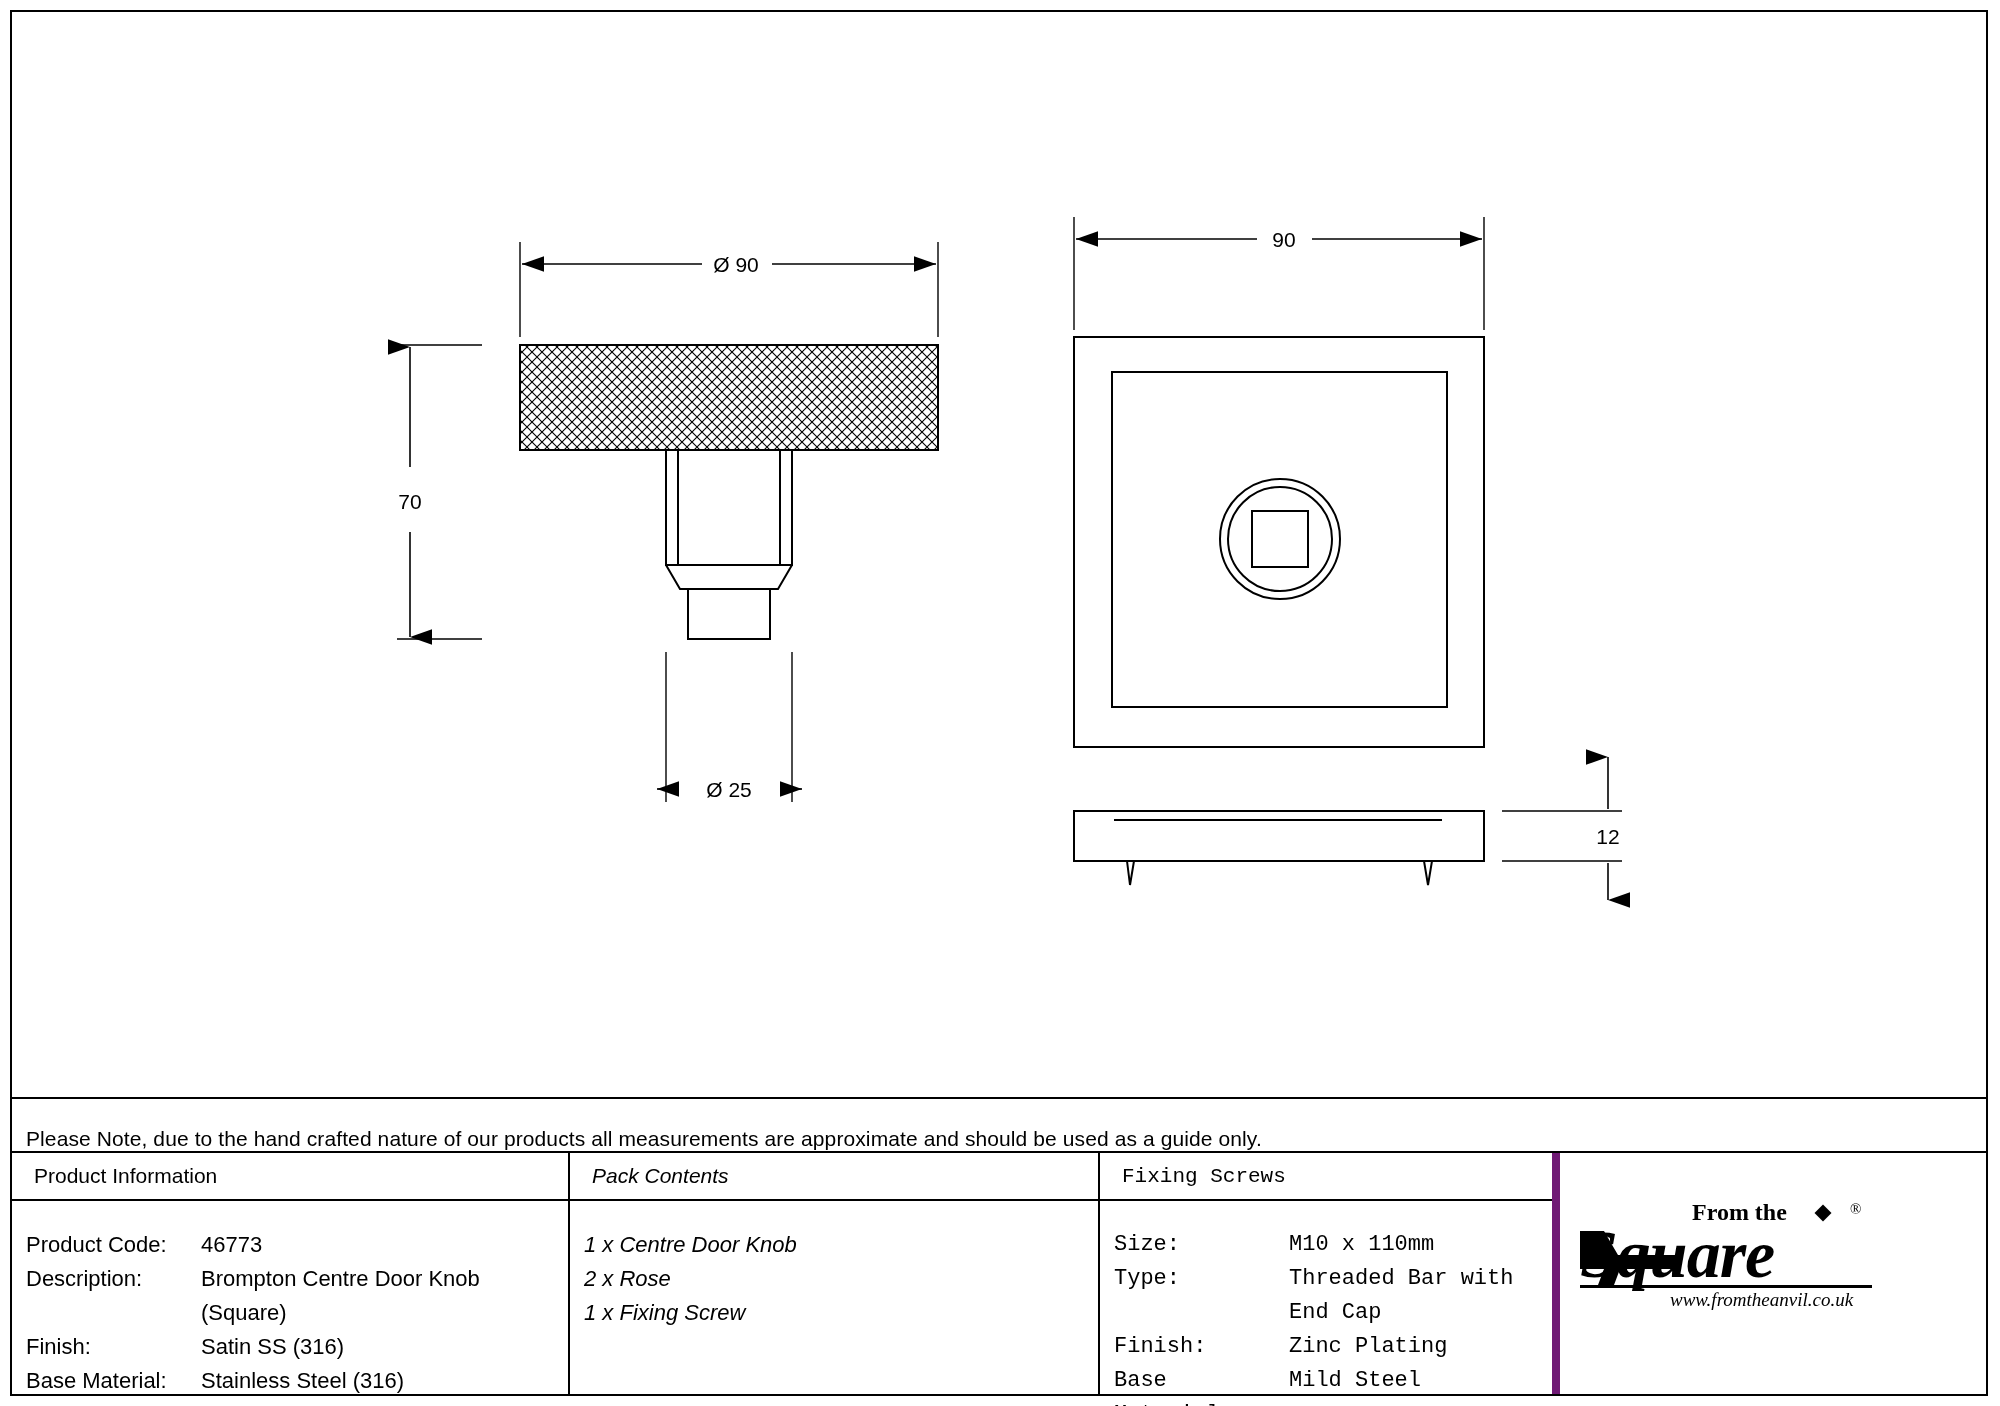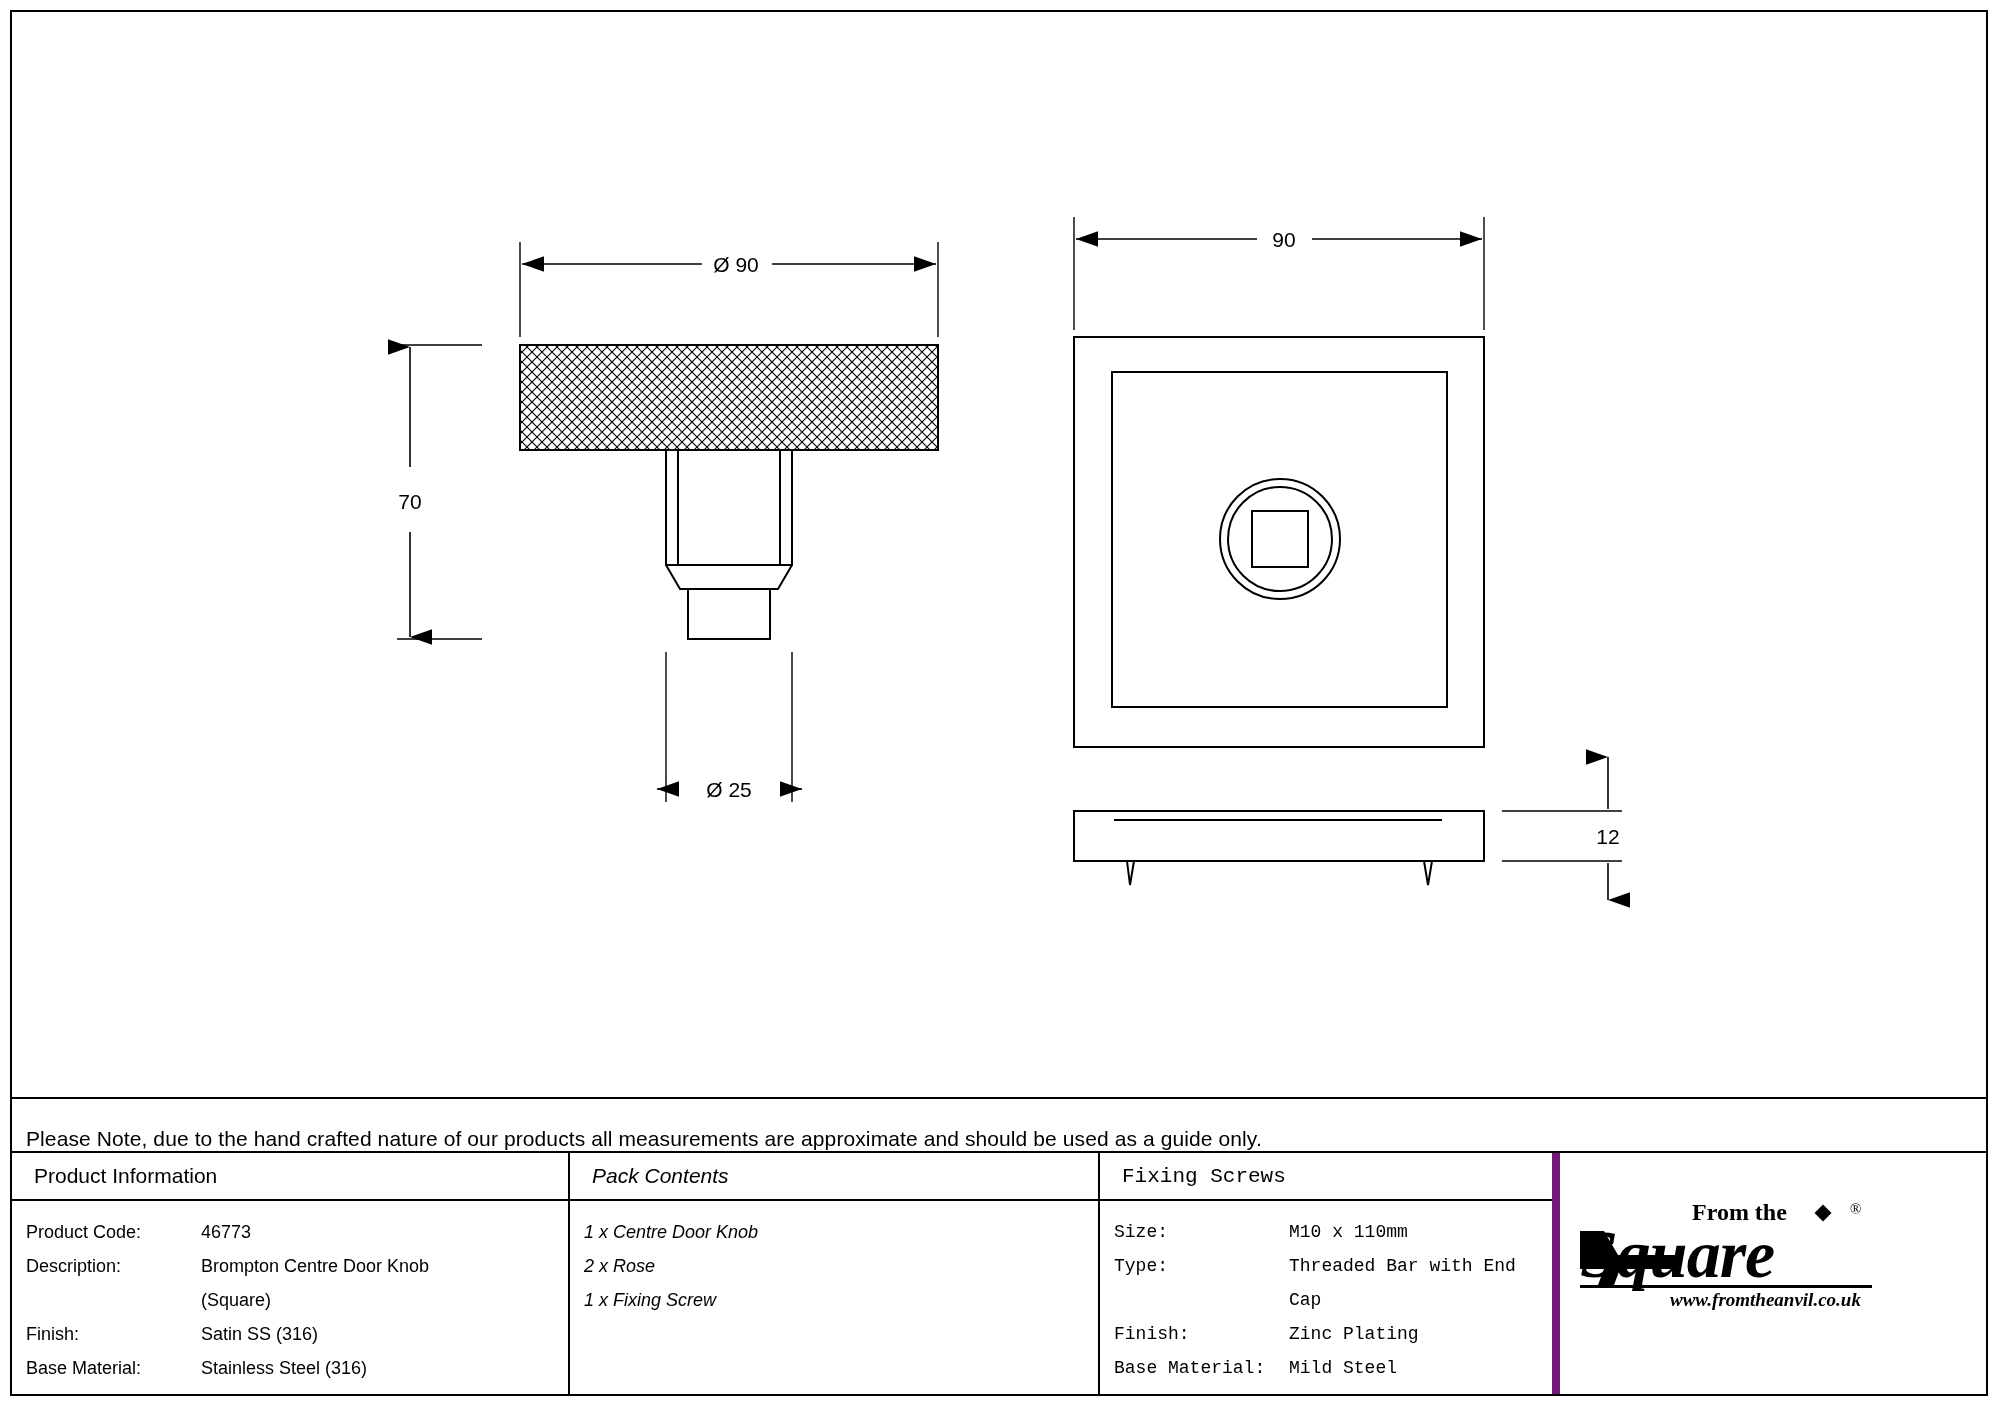--- a/index.html
+++ b/index.html
@@ -91,22 +91,23 @@
     border-bottom: 2px solid #000;
     display: flex;
     align-items: center;
     font-size: 21px;
     padding-left: 22px;
     box-sizing: border-box;
   }
   .col-head.blank { border-bottom: none; }
   .col-body {
     padding: 14px 0 0 14px;
-    font-size: 18px;
+    font-size: 22px;
     line-height: 34px;
+    margin-top: 13px;
   }
   .kv {
     display: flex;
   }
   .kv .k {
     width: 175px;
     flex: 0 0 175px;
   }
   .kv .v {
     flex: 1 1 auto;
@@ -150,21 +151,21 @@
     font-size: 15px;
     font-family: "Liberation Serif", serif;
   }
   .logo-url {
     position: absolute;
     left: 96px;
     top: 96px;
     font-size: 19px;
     font-family: "Liberation Serif", serif;
     font-style: italic;
-    font-weight: bold;
+    font-weight: normal;
   }
   .logo-diamond {
     position: absolute;
     left: 243px;
     top: 14px;
     width: 12px;
     height: 12px;
     background: #000;
     transform: rotate(45deg);
   }

